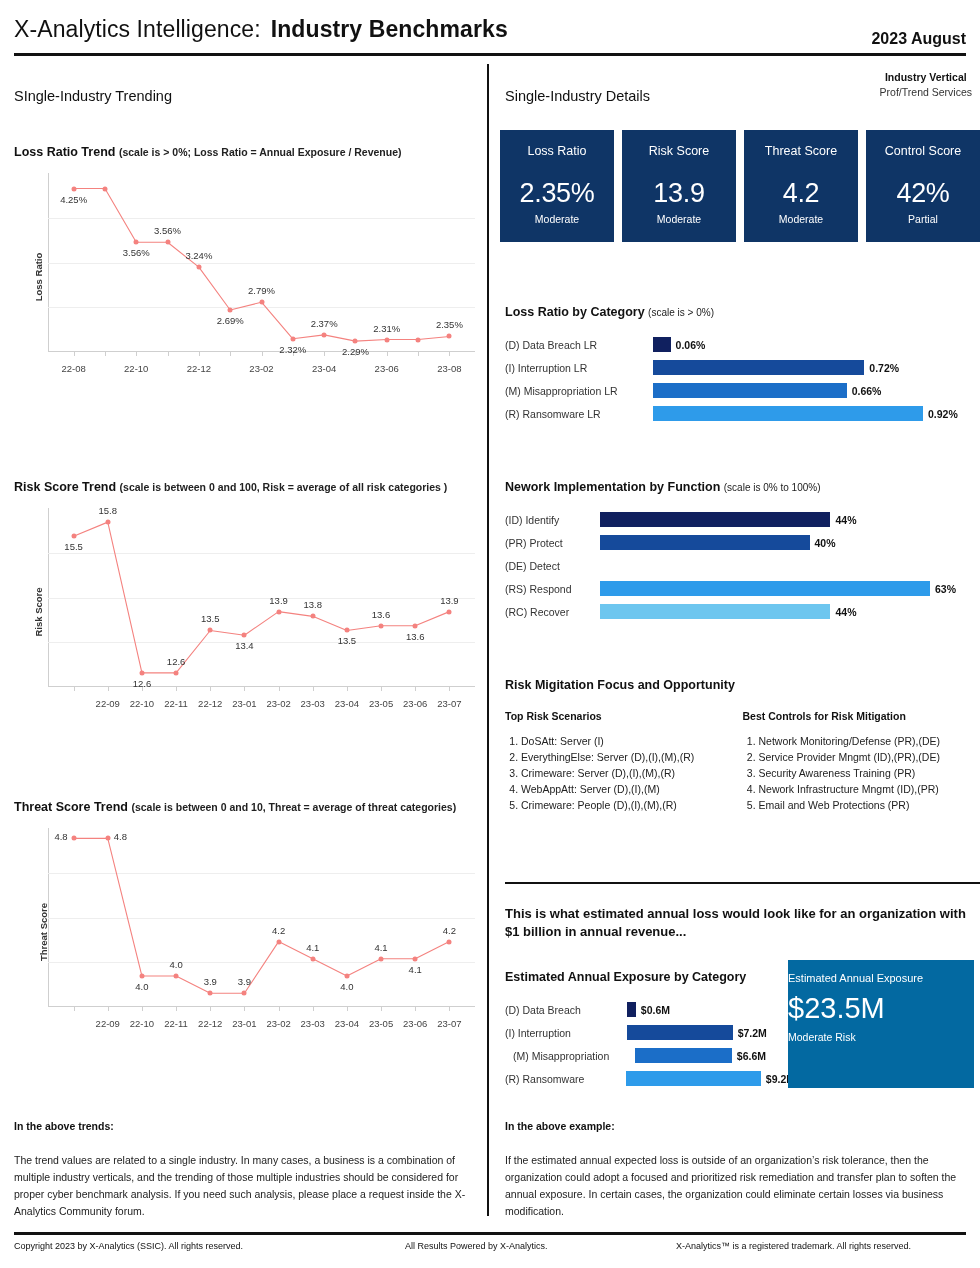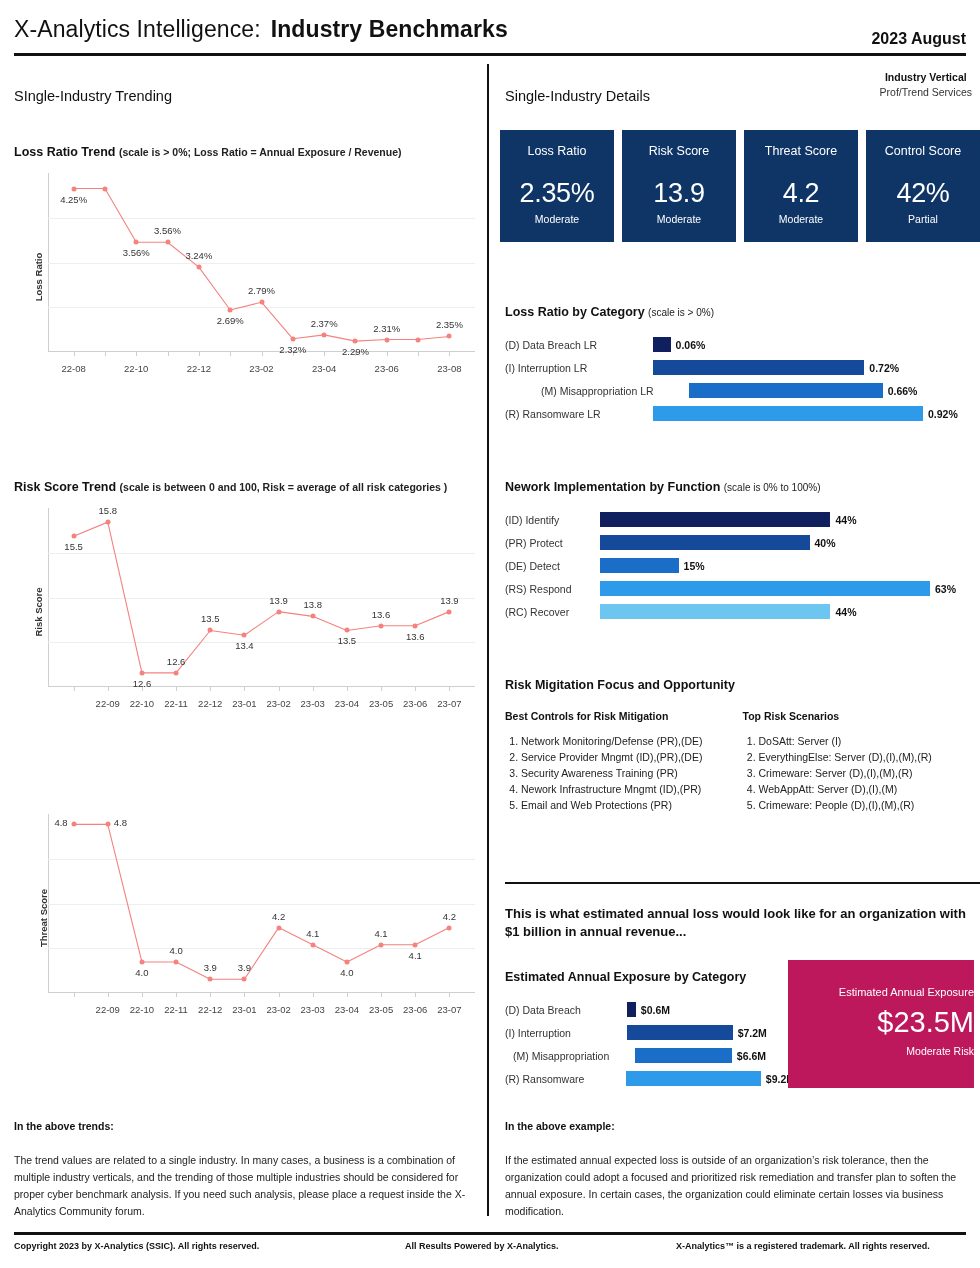--- a/index.html
+++ b/index.html
@@ -71,32 +71,32 @@
   .mit-cols { display: flex; margin-top: 18px; }
   .mit-col { width: 240px; }
   .mit-head { font-size: 10.5px; font-weight: 700; color: #111; margin-bottom: 12px; }
   .mit-col ol { margin-left: 16px; }
   .mit-col li { font-size: 10.5px; color: #222; line-height: 1.52; }
 
   .hrule { height: 1.6px; background: #111; }
 
   .bignote { font-size: 13px; font-weight: 700; color: #111; line-height: 1.38; }
 
-  .exp-box { width: 186px; height: 128px; background: #be185d; color: #fff; text-align: right; padding-top: 26px; }
+  .exp-box { width: 186px; height: 128px; background: #0369a1; color: #fff; text-align: left; padding-top: 12px; }
   .exp-box .e-lab { font-size: 11px; }
   .exp-box .e-val { font-size: 29px; font-weight: 300; margin-top: 8px; }
   .exp-box .e-sub { font-size: 10.5px; margin-top: 6px; }
 
   
   .note-head { font-size: 10.5px; font-weight: 700; color: #111; }
   .note-body { font-size: 10.5px; color: #222; line-height: 1.62; margin-top: 20px; }
 
   
   .footer-rule { position: absolute; left: 14px; top: 1232px; width: 952px; height: 2.5px; background: #111; }
-  .f-item { position: absolute; top: 1241px; font-size: 9px; color: #111; white-space: nowrap; font-weight: bold; }
+  .f-item { position: absolute; top: 1241px; font-size: 9px; color: #111; white-space: nowrap; }
 </style>
 </head>
 <body>
 
 <div class="page">
 
   <div class="header">
     <div class="hdr-title">
       <span>X-Analytics Intelligence:</span><b>Industry Benchmarks</b>
     </div>
@@ -226,20 +226,21 @@
             <div style="position: absolute; width: 5px; height: 5px; border-radius: 50%; background: rgb(244, 130, 127); left: 78%; top: 65.7895%; transform: translate(-50%, -50%);"></div>
             <div class="dotlabel" style="left: 78%; top: calc(65.7895% - 17px);">13.6</div>
             <div style="position: absolute; width: 5px; height: 5px; border-radius: 50%; background: rgb(244, 130, 127); left: 86%; top: 65.7895%; transform: translate(-50%, -50%);"></div>
             <div class="dotlabel" style="left: 86%; top: calc(65.7895% + 5px);">13.6</div>
             <div style="position: absolute; width: 5px; height: 5px; border-radius: 50%; background: rgb(244, 130, 127); left: 94%; top: 57.8947%; transform: translate(-50%, -50%);"></div>
             <div class="dotlabel" style="left: 94%; top: calc(57.8947% - 17px);">13.9</div>
           </div>
         </div>
       </div>
     <div class="chart-block" id="chart-2" style="top:740px;">
+        <div class="chart-title" style="margin-left: 14px;"><span>Threat Score Trend </span><span class="sub">(scale is between 0 and 10, Threat = average of threat categories)</span></div>
         <div class="plot">
           <div class="y-axis-label">Threat Score</div>
           <div class="plot-area">
             <div class="axis-line"></div>
             <div class="axis-base"></div>
             <div class="gridline" style="top: 25%;"></div>
             <div class="gridline" style="top: 50%;"></div>
             <div class="gridline" style="top: 75%;"></div>
             <div class="tick" style="left: 6%;"></div>
             <div class="tick" style="left: 14%;"></div>
@@ -346,21 +347,21 @@
             </div>
           </div>
           <div class="bar-row">
             <div class="bar-lab" style="width: 148px;">(I) Interruption LR</div>
             <div class="bar-track">
               <div class="bar-fill" style="width: 211.304px; background: rgb(21, 74, 155);"></div>
               <div class="bar-val">0.72%</div>
             </div>
           </div>
           <div class="bar-row">
-            <div class="bar-lab" style="width: 148px; margin-left: 36px;">(M) Misappropriation LR</div>
+            <div class="bar-lab" style="width: 148px;">(M) Misappropriation LR</div>
             <div class="bar-track">
               <div class="bar-fill" style="width: 193.696px; background: rgb(27, 110, 200);"></div>
               <div class="bar-val">0.66%</div>
             </div>
           </div>
           <div class="bar-row">
             <div class="bar-lab" style="width: 148px;">(R) Ransomware LR</div>
             <div class="bar-track">
               <div class="bar-fill" style="width: 270px; background: rgb(46, 155, 234);"></div>
               <div class="bar-val">0.92%</div>
@@ -384,24 +385,20 @@
           </div>
           <div class="bar-row">
             <div class="bar-lab" style="width: 95px;">(PR) Protect</div>
             <div class="bar-track">
               <div class="bar-fill" style="width: 209.524px; background: rgb(21, 74, 155);"></div>
               <div class="bar-val">40%</div>
             </div>
           </div>
           <div class="bar-row">
             <div class="bar-lab" style="width: 95px;">(DE) Detect</div>
-            <div class="bar-track">
-              <div class="bar-fill" style="width: 78.5714px; background: rgb(27, 110, 200);"></div>
-              <div class="bar-val">15%</div>
-            </div>
           </div>
           <div class="bar-row">
             <div class="bar-lab" style="width: 95px;">(RS) Respond</div>
             <div class="bar-track">
               <div class="bar-fill" style="width: 330px; background: rgb(46, 155, 234);"></div>
               <div class="bar-val">63%</div>
             </div>
           </div>
           <div class="bar-row">
             <div class="bar-lab" style="width: 95px;">(RC) Recover</div>
@@ -409,40 +406,40 @@
               <div class="bar-fill" style="width: 230.476px; background: rgb(109, 198, 239);"></div>
               <div class="bar-val">44%</div>
             </div>
           </div>
         </div>
     </div>
 
     <div style="position:absolute;left:5px;top:618px;width:475px;">
       <div class="mit-title">Risk Migitation Focus and Opportunity</div>
       <div class="mit-cols">
+        <div class="mit-col">
+          <div class="mit-head">Top Risk Scenarios</div>
+          <ol id="list-scenarios">
+              <li>DoSAtt: Server (I)</li>
+              <li>EverythingElse: Server (D),(I),(M),(R)</li>
+              <li>Crimeware: Server (D),(I),(M),(R)</li>
+              <li>WebAppAtt: Server (D),(I),(M)</li>
+              <li>Crimeware: People (D),(I),(M),(R)</li>
+            </ol>
+        </div>
         <div class="mit-col">
           <div class="mit-head">Best Controls for Risk Mitigation</div>
           <ol id="list-controls">
               <li>Network Monitoring/Defense (PR),(DE)</li>
               <li>Service Provider Mngmt (ID),(PR),(DE)</li>
               <li>Security Awareness Training (PR)</li>
               <li>Nework Infrastructure Mngmt (ID),(PR)</li>
               <li>Email and Web Protections (PR)</li>
             </ol>
         </div>
-        <div class="mit-col">
-          <div class="mit-head">Top Risk Scenarios</div>
-          <ol id="list-scenarios">
-              <li>DoSAtt: Server (I)</li>
-              <li>EverythingElse: Server (D),(I),(M),(R)</li>
-              <li>Crimeware: Server (D),(I),(M),(R)</li>
-              <li>WebAppAtt: Server (D),(I),(M)</li>
-              <li>Crimeware: People (D),(I),(M),(R)</li>
-            </ol>
-        </div>
       </div>
     </div>
 
     <div class="hrule" style="position:absolute;left:5px;top:822px;width:475px;"></div>
 
     <div class="bignote" style="position:absolute;left:5px;top:845px;width:468px;">This is what estimated annual loss would look like for an organization with $1 billion in annual revenue...</div>
 
     <div style="position:absolute;left:5px;top:910px;width:290px;">
       <div class="bars-title">
         <span>Estimated Annual Exposure by Category</span>

